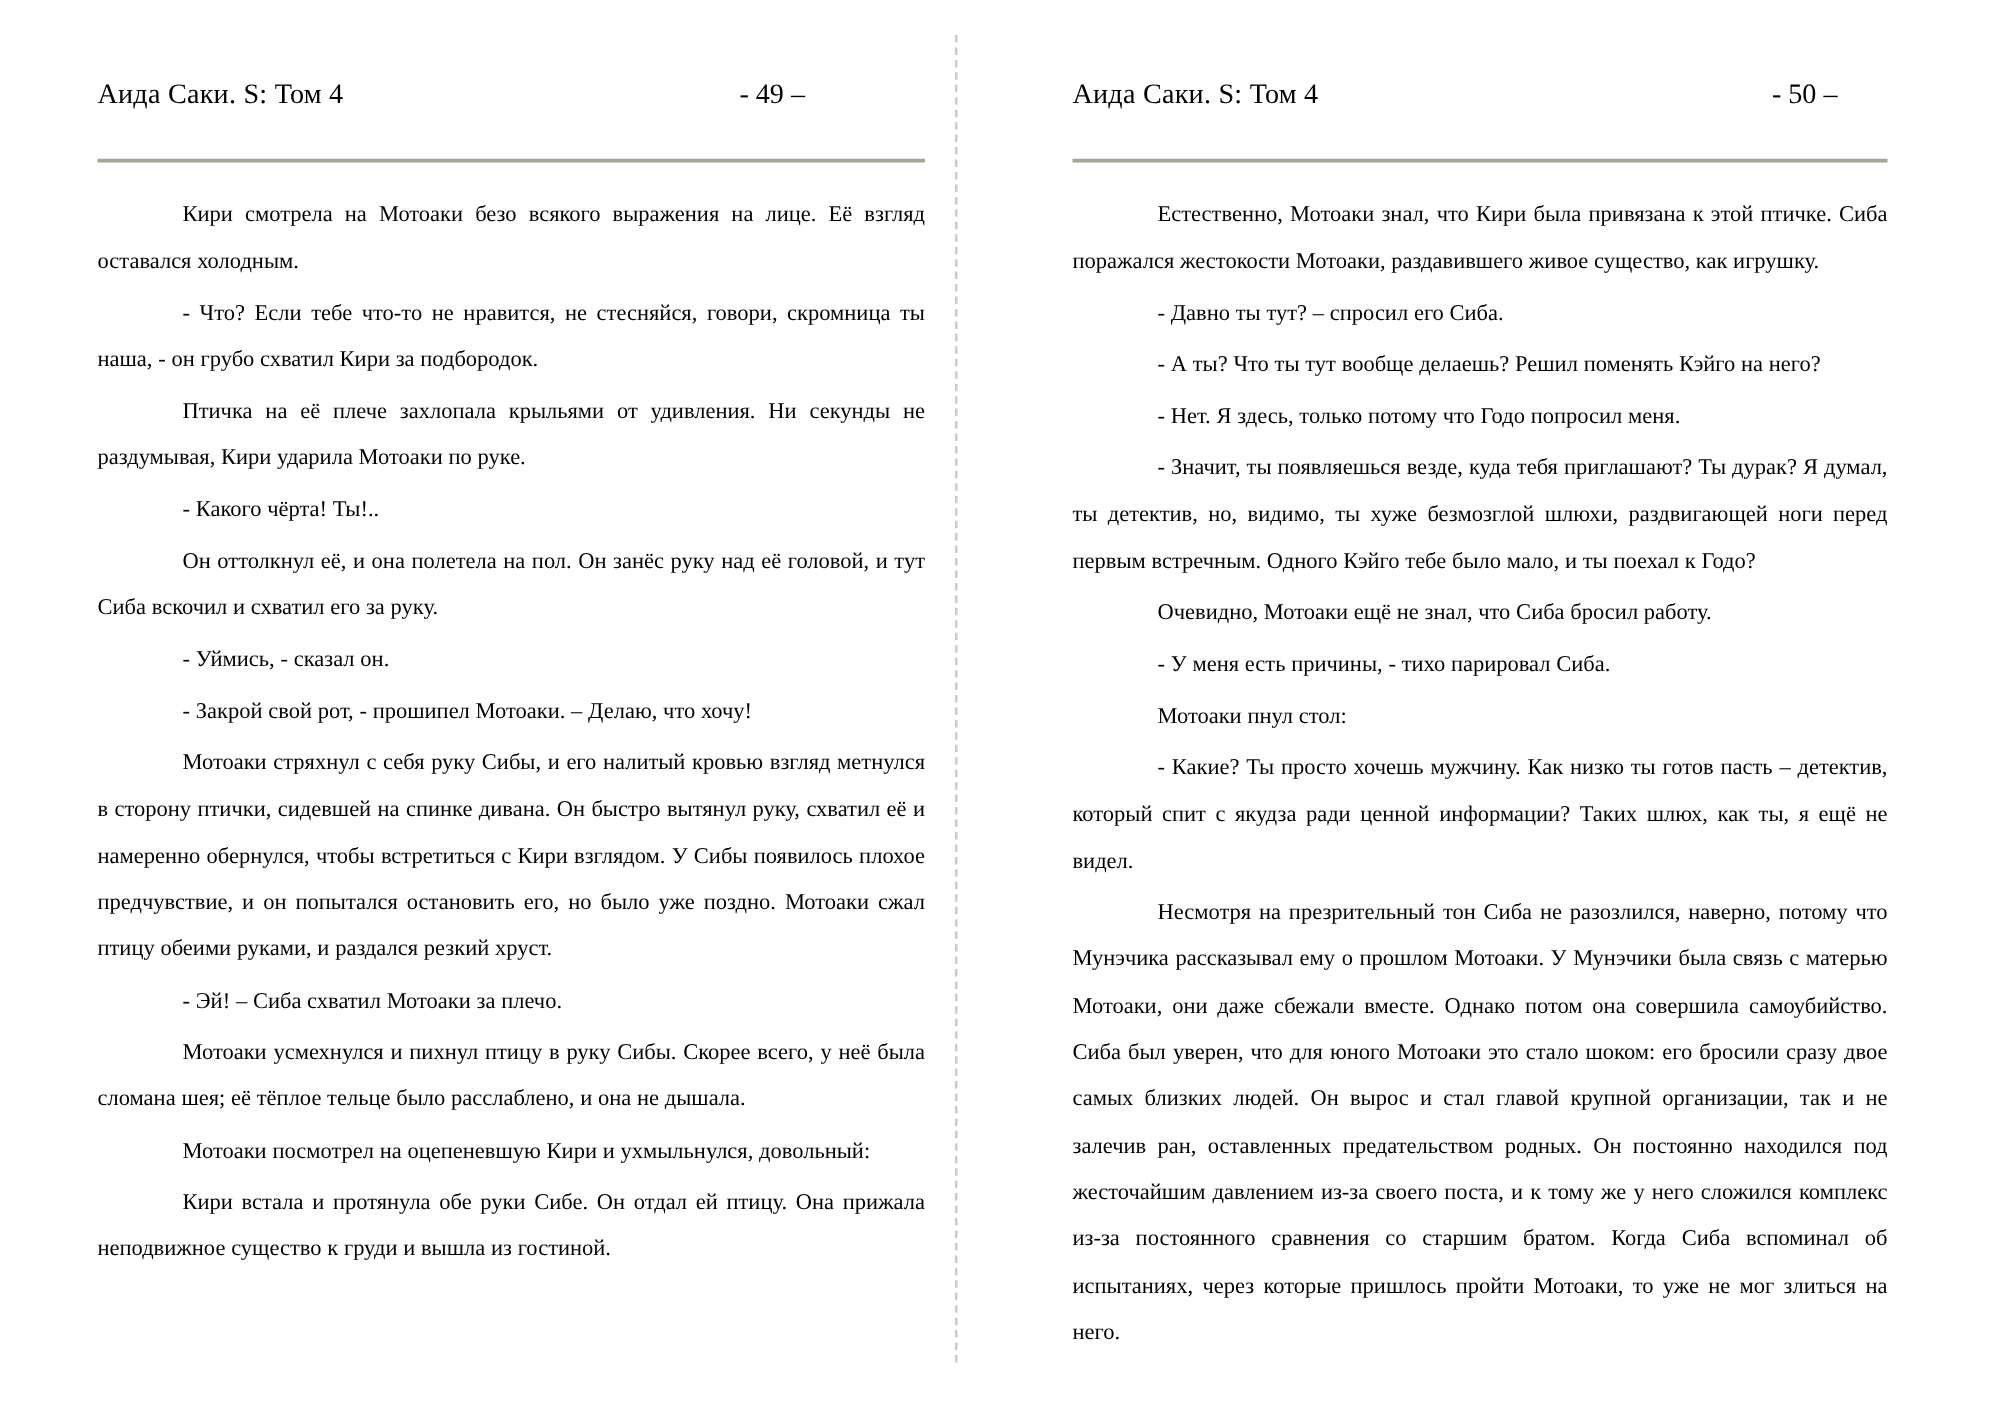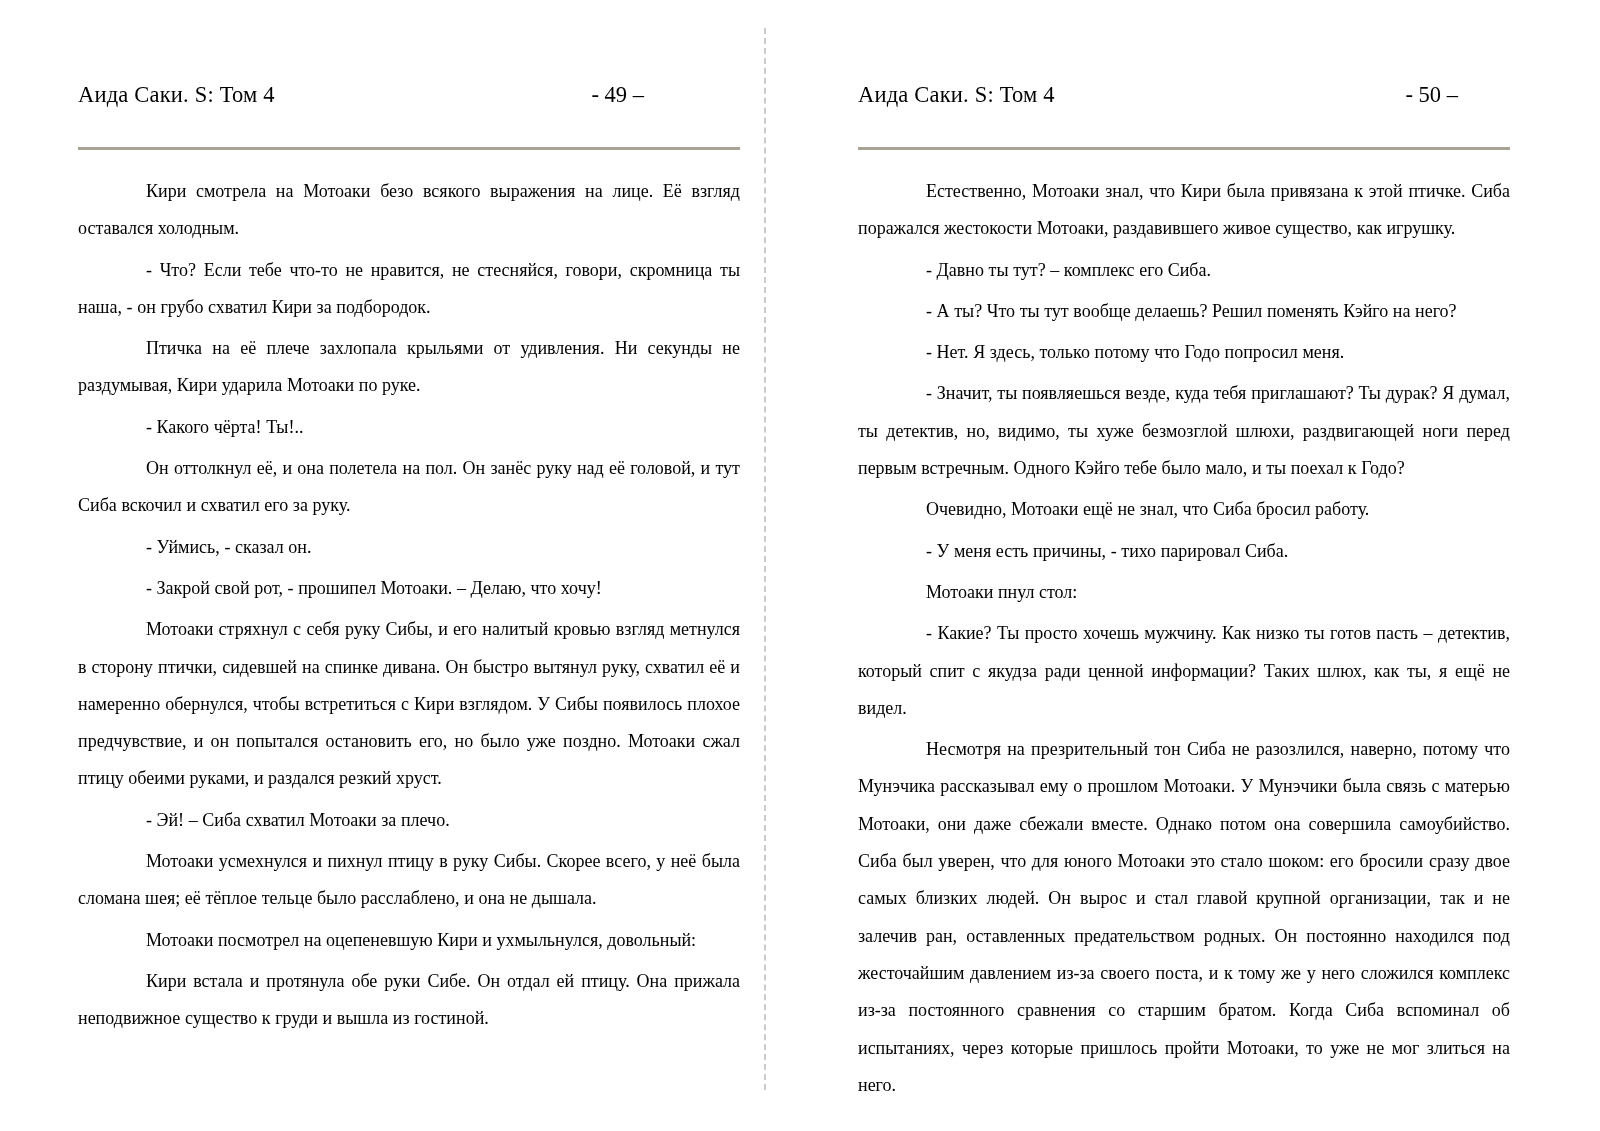--- a/index.html
+++ b/index.html
@@ -39,35 +39,35 @@
     width: 800px;
     height: 1131px;
     box-sizing: border-box;
   }
   .page-left  { padding: 0 60px 0 78px; }
   .page-right { padding: 0 90px 0 58px; }
 
   .page-header {
     display: flex;
     align-items: baseline;
-    padding-top: 82px;
+    padding-top: 62px;
     height: 34px;
   }
   .header-title {
     font-size: 22.5px;
     letter-spacing: 0.2px;
     white-space: nowrap;
   }
   .header-folio {
     font-size: 22.5px;
     margin-left: auto;
     white-space: nowrap;
   }
   .page-left .header-folio  { margin-right: 96px; text-align: center; }
-  .page-right .header-folio { margin-right: 52px; }
+  .page-right .header-folio { margin-right: 40px; }
 
   .header-rule {
     height: 3px;
     background: #a9a396;
     margin-top: 31px;
   }
 
   .page-body {
     margin-top: 23px;
   }
@@ -115,21 +115,21 @@
   </div>
 
   <div class="page page-right">
     <div class="page-header">
       <span class="header-title">Аида Саки. S: Том 4</span>
       <span class="header-folio">- 50 –</span>
     </div>
     <div class="header-rule"></div>
     <div class="page-body">
       <p class="para">Естественно, Мотоаки знал, что Кири была привязана к этой птичке. Сиба поражался жестокости Мотоаки, раздавившего живое существо, как игрушку.</p>
-      <p class="para">- Давно ты тут? – комплекс его Сиба.</p>
+      <p class="para">- Давно ты тут? – спросил его Сиба.</p>
       <p class="para">- А ты? Что ты тут вообще делаешь? Решил поменять Кэйго на него?</p>
       <p class="para">- Нет. Я здесь, только потому что Годо попросил меня.</p>
       <p class="para">- Значит, ты появляешься везде, куда тебя приглашают? Ты дурак? Я думал, ты детектив, но, видимо, ты хуже безмозглой шлюхи, раздвигающей ноги перед первым встречным. Одного Кэйго тебе было мало, и ты поехал к Годо?</p>
       <p class="para">Очевидно, Мотоаки ещё не знал, что Сиба бросил работу.</p>
       <p class="para">- У меня есть причины, - тихо парировал Сиба.</p>
       <p class="para">Мотоаки пнул стол:</p>
       <p class="para">- Какие? Ты просто хочешь мужчину. Как низко ты готов пасть – детектив, который спит с якудза ради ценной информации? Таких шлюх, как ты, я ещё не видел.</p>
       <p class="para">Несмотря на презрительный тон Сиба не разозлился, наверно, потому что Мунэчика рассказывал ему о прошлом Мотоаки. У Мунэчики была связь с матерью Мотоаки, они даже сбежали вместе. Однако потом она совершила самоубийство. Сиба был уверен, что для юного Мотоаки это стало шоком: его бросили сразу двое самых близких людей. Он вырос и стал главой крупной организации, так и не залечив ран, оставленных предательством родных. Он постоянно находился под жесточайшим давлением из-за своего поста, и к тому же у него сложился комплекс из-за постоянного сравнения со старшим братом. Когда Сиба вспоминал об испытаниях, через которые пришлось пройти Мотоаки, то уже не мог злиться на него.</p>
 
     </div>

